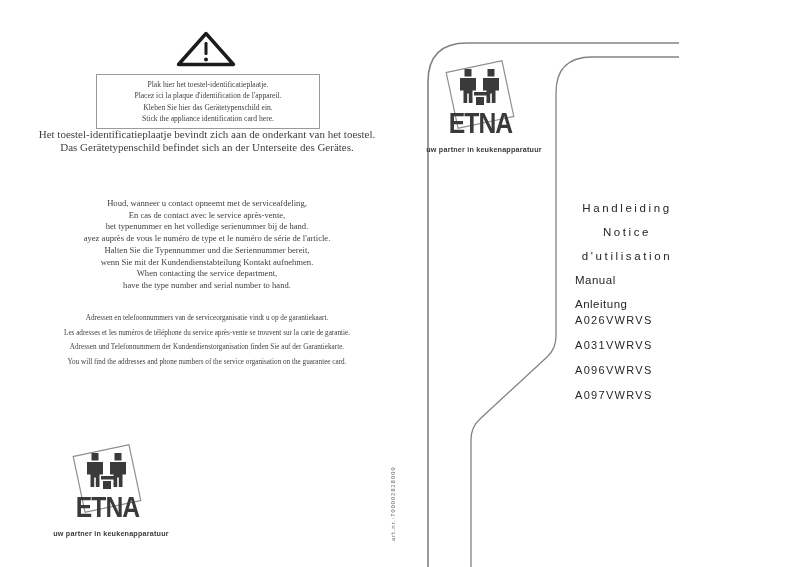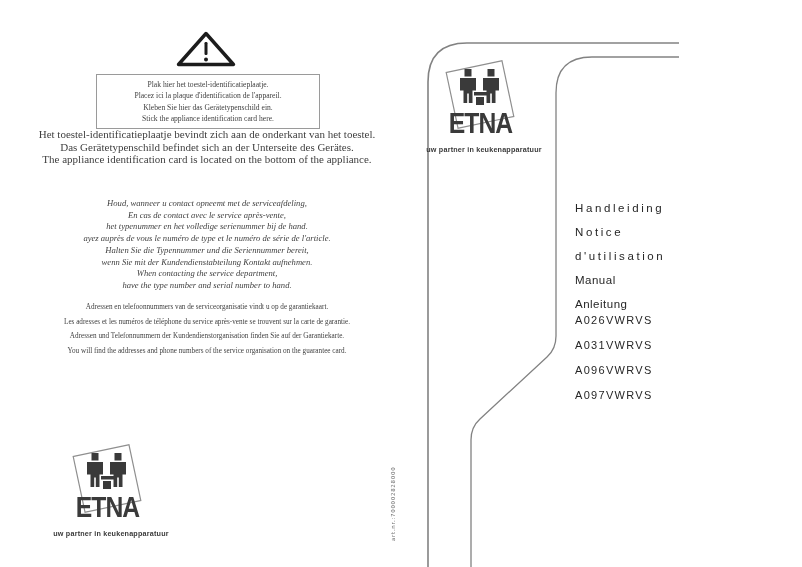--- a/index.html
+++ b/index.html
@@ -7,31 +7,31 @@
          font-family:"Liberation Serif",serif;color:#3b3b3b;}
   .abs{position:absolute;}
 
   
   .id-box{left:96px;top:74px;width:222px;height:53px;border:1.4px solid #9a9a9a;
           display:flex;flex-direction:column;justify-content:center;text-align:center;}
   .id-box .ln{font-size:7.6px;line-height:11.2px;color:#3f3f3f;}
 
   .center-block{left:2px;width:410px;text-align:center;color:#3f3f3f;}
   .loc-block .ln{font-size:11px;line-height:12.6px;}
-  .svc-block .ln{font-size:8.6px;line-height:11.7px;font-style:italic;}
+  .svc-block .ln{font-size:8.6px;line-height:11.7px;}
   .gar-block .ln{font-size:7.2px;line-height:14.6px;}
 
   .artnr{left:390px;top:541px;transform:rotate(-90deg);transform-origin:0 0;
          font-family:"DejaVu Sans",sans-serif;font-size:5.5px;letter-spacing:0.7px;
          color:#6e6e6e;white-space:nowrap;}
 
   
   .cover-titles{left:575px;top:196px;font-family:"Liberation Sans",sans-serif;color:#262626;}
   .cover-title{font-size:11.5px;line-height:24px;letter-spacing:0.5px;}
-  .cover-title.spaced{letter-spacing:2.6px;}
+  .cover-title.spaced{letter-spacing:2.6px;text-align:center;}
   .model-list{left:575px;top:308px;font-family:"Liberation Sans",sans-serif;color:#262626;}
   .model-item{font-size:11px;line-height:25px;letter-spacing:1.3px;}
 
   .logo-text{font-family:"Liberation Sans",sans-serif;}
 </style>
 </head>
 <body>
 
 <div id="stage">
 
@@ -44,35 +44,34 @@
   <div class="abs id-box">
     <div class="ln">Plak hier het toestel-identificatieplaatje.</div>
     <div class="ln">Placez ici la plaque d'identification de l'appareil.</div>
     <div class="ln">Kleben Sie hier das Gerätetypenschild ein.</div>
     <div class="ln">Stick the appliance identification card here.</div>
   </div>
 
   <div class="abs center-block loc-block" style="top:128px;">
     <div class="ln">Het toestel-identificatieplaatje bevindt zich aan de onderkant van het toestel.</div>
     <div class="ln">Das Gerätetypenschild befindet sich an der Unterseite des Gerätes.</div>
-    <div class="ln">The appliance identification card is located on the bottom of the appliance.</div>
   </div>
 
   <div class="abs center-block svc-block" style="top:198px;">
     <div class="ln">Houd, wanneer u contact opneemt met de serviceafdeling,</div>
     <div class="ln">En cas de contact avec le service après-vente,</div>
     <div class="ln">het typenummer en het volledige serienummer bij de hand.</div>
     <div class="ln">ayez auprès de vous le numéro de type et le numéro de série de l'article.</div>
     <div class="ln">Halten Sie die Typennummer und die Seriennummer bereit,</div>
     <div class="ln">wenn Sie mit der Kundendienstabteilung Kontakt aufnehmen.</div>
     <div class="ln">When contacting the service department,</div>
     <div class="ln">have the type number and serial number to hand.</div>
   </div>
 
-  <div class="abs center-block gar-block" style="top:300px;">
+  <div class="abs center-block gar-block" style="top:311px;">
     <div class="ln">Adressen en telefoonnummers van de serviceorganisatie vindt u op de garantiekaart.</div>
     <div class="ln">Les adresses et les numéros de téléphone du service après-vente se trouvent sur la carte de garantie.</div>
     <div class="ln">Adressen und Telefonnummern der Kundendienstorganisation finden Sie auf der Garantiekarte.</div>
     <div class="ln">You will find the addresses and phone numbers of the service organisation on the guarantee card.</div>
   </div>
 
   <svg class="abs" style="left:49px;top:440px;" width="136" height="100" viewBox="0 0 136 100">
     <rect x="29.5" y="10" width="57" height="57" fill="none" stroke="#8f8f8f" stroke-width="1.2" transform="rotate(-12 58 38.5)"></rect>
     <g fill="#3a3a3a">
       <path transform="translate(38,13)" d="M4.5,0 h7 v7.5 h-7 Z M0,9 h16 v12.5 h-3.5 v12.5 h-3.7 v-9.5 h-1.6 v9.5 H3.5 V21.5 H0 Z"></path>

